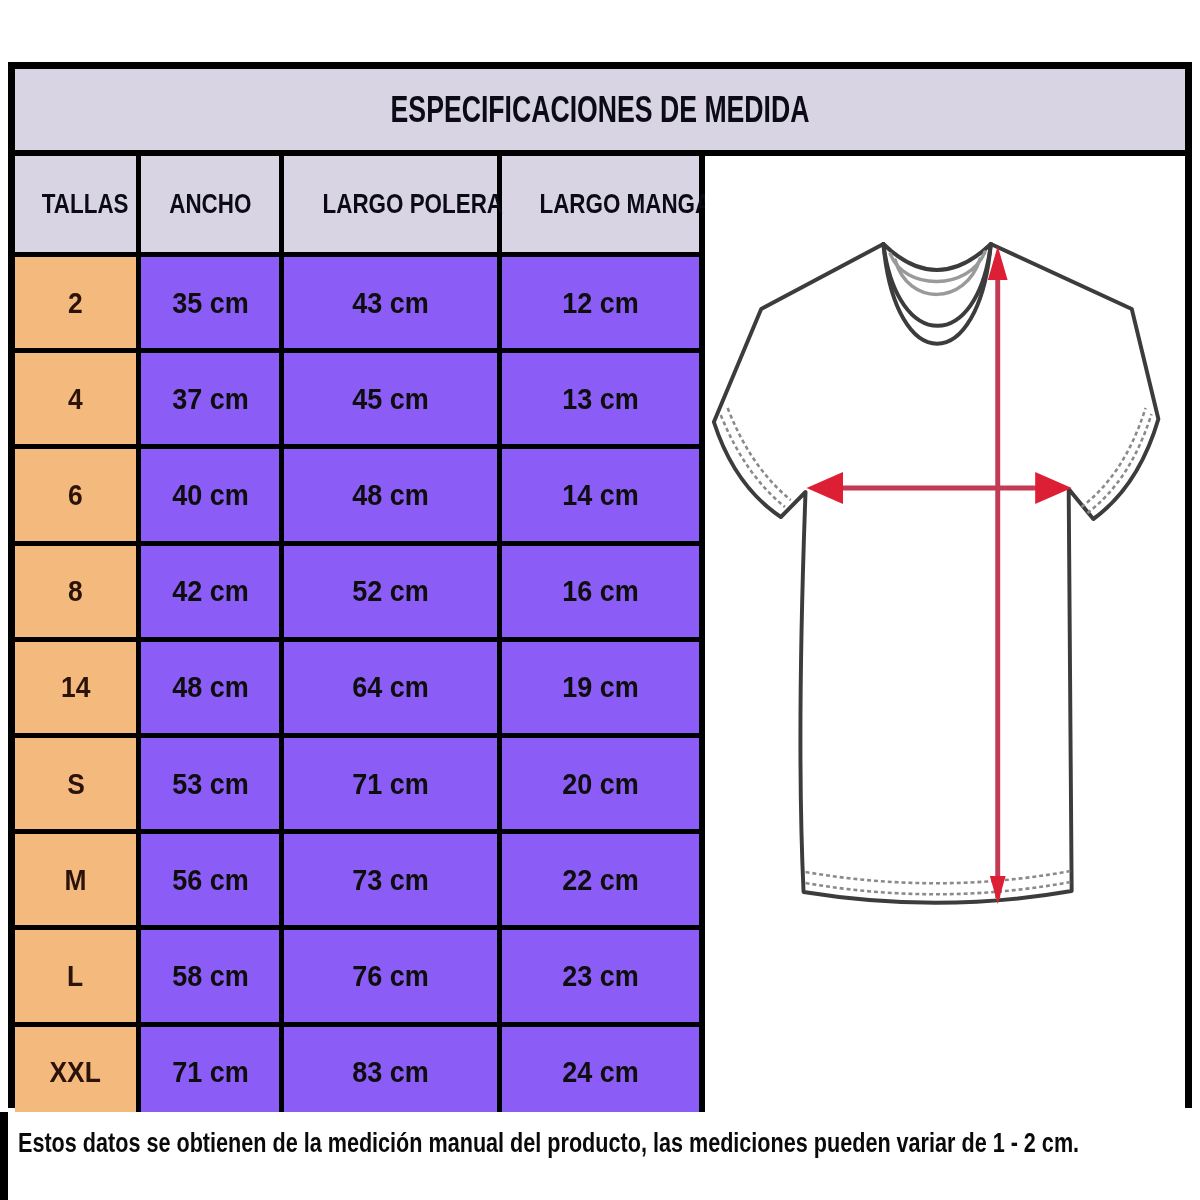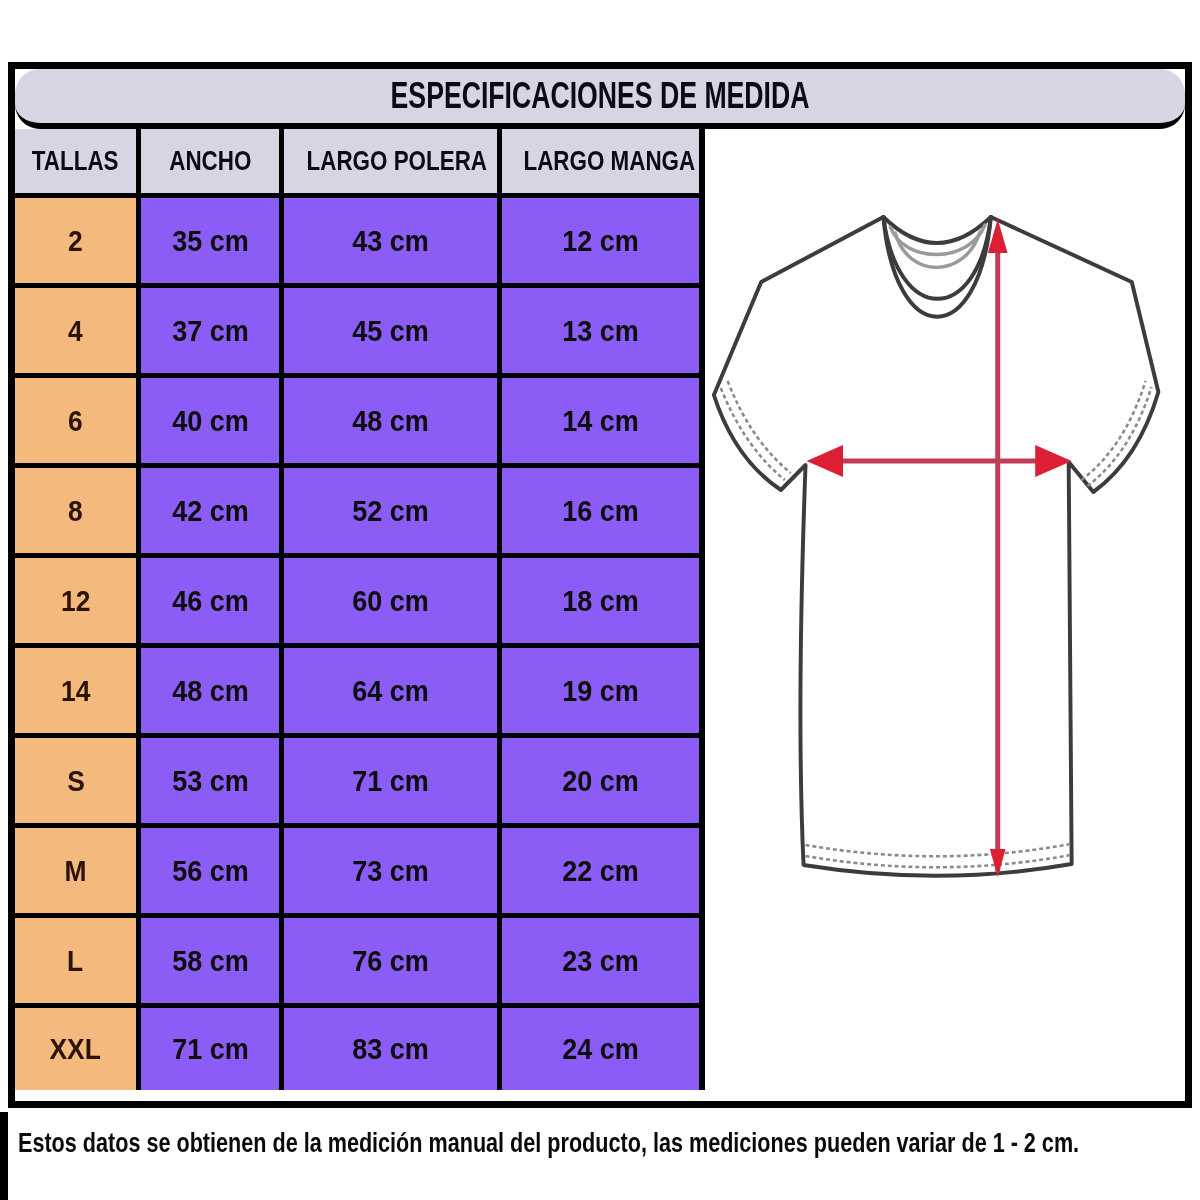--- a/index.html
+++ b/index.html
@@ -6,37 +6,37 @@
   body {
     width:1200px; height:1200px; position:relative; background:#ffffff;
     font-family:"Liberation Sans", sans-serif;
     overflow:hidden;
   }
   .main-box {
     position:absolute; left:8px; top:62px; width:1184px; height:1046px;
     border:7px solid #000; box-sizing:border-box; background:#fff;
   }
   .title-bar {
-    height:60px; box-sizing:border-box;
+    height:87px; box-sizing:border-box;
     background:#d9d4e4; border-bottom:6px solid #000;
-    display:flex; align-items:center; justify-content:center;border-radius:25px;
+    display:flex; align-items:center; justify-content:center;
   }
   .cond-title {
     font-weight:bold; font-size:36px; color:#0b0b16; white-space:nowrap;
     display:inline-block; transform:scaleX(0.74); transform-origin:center;
     letter-spacing:0px;
   }
   .content { display:flex; height:calc(100% - 71px); }
   .size-table {
     border-collapse:collapse; table-layout:fixed;
     width:690px; height:100%; box-sizing:border-box;
     border-right:6px solid #000; flex:0 0 690px;
   }
   .size-table th, .size-table td {
-    border:5px solid #000; text-align:center; vertical-align:middle; padding:0;
+    border:5px solid #000; text-align:center; vertical-align:middle; padding:16px;
   }
   .size-table th { background:#d9d4e4; height:64px; color:#0b0b16; }
   .size-table td { background:#8b5cf6; color:#0e0e0e; }
   .size-table td.size { background:#f4b97d; color:#2b130a; }
   .size-table tr > *:first-child { border-left:none; }
   .size-table tr > *:last-child { border-right:none; }
   .size-table thead tr th { border-top:none; }
   .size-table tbody tr:last-child td { border-bottom:none; }
   .cond {
     display:inline-block; font-weight:bold; white-space:nowrap;
@@ -102,26 +102,20 @@
             <td class="size"><span class="cond size-lbl">6</span></td>
             <td><span class="cond val">40 cm</span></td>
             <td><span class="cond val">48 cm</span></td>
             <td><span class="cond val">14 cm</span></td>
           </tr>
           <tr>
             <td class="size"><span class="cond size-lbl">8</span></td>
             <td><span class="cond val">42 cm</span></td>
             <td><span class="cond val">52 cm</span></td>
             <td><span class="cond val">16 cm</span></td>
-          </tr>
-          <tr>
-            <td class="size"><span class="cond size-lbl">12</span></td>
-            <td><span class="cond val">46 cm</span></td>
-            <td><span class="cond val">60 cm</span></td>
-            <td><span class="cond val">18 cm</span></td>
           </tr>
           <tr>
             <td class="size"><span class="cond size-lbl">14</span></td>
             <td><span class="cond val">48 cm</span></td>
             <td><span class="cond val">64 cm</span></td>
             <td><span class="cond val">19 cm</span></td>
           </tr>
           <tr>
             <td class="size"><span class="cond size-lbl">S</span></td>
             <td><span class="cond val">53 cm</span></td>

